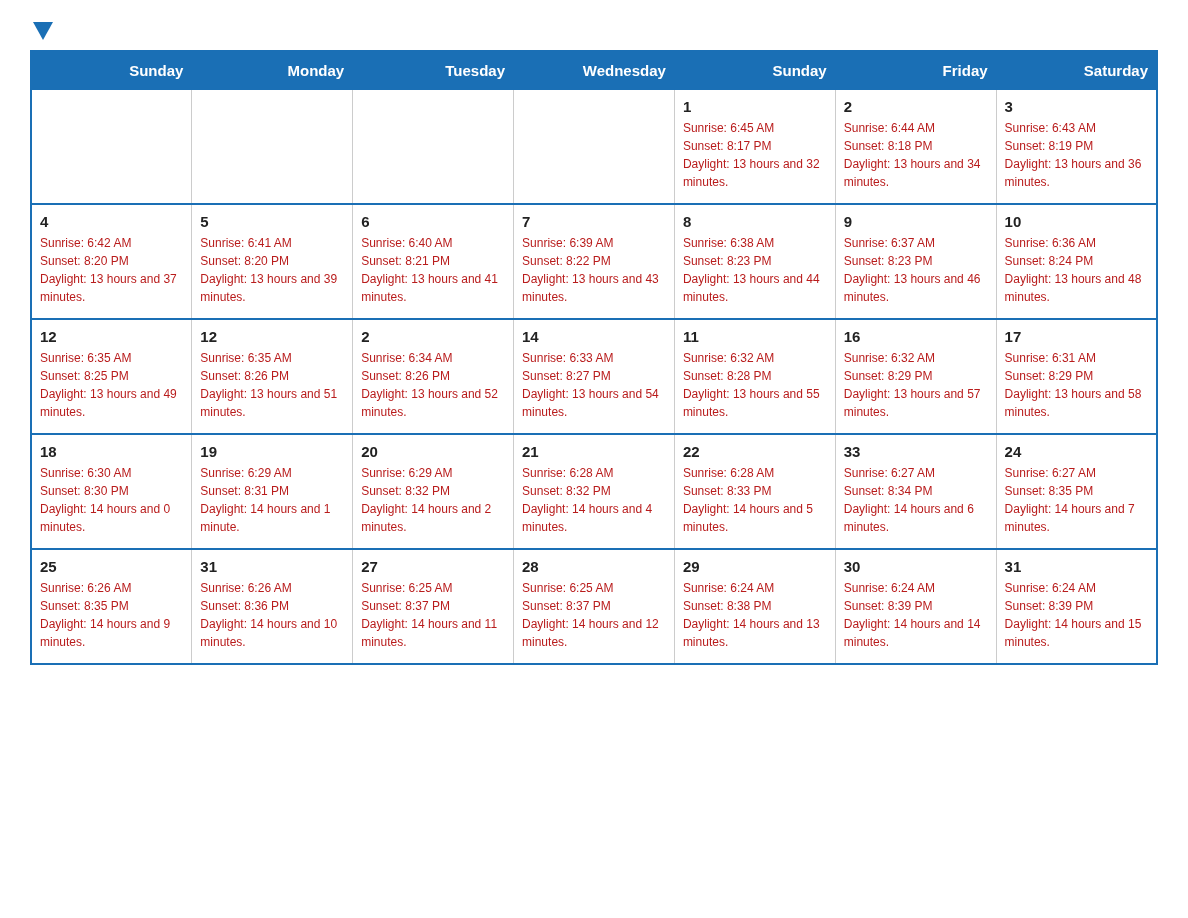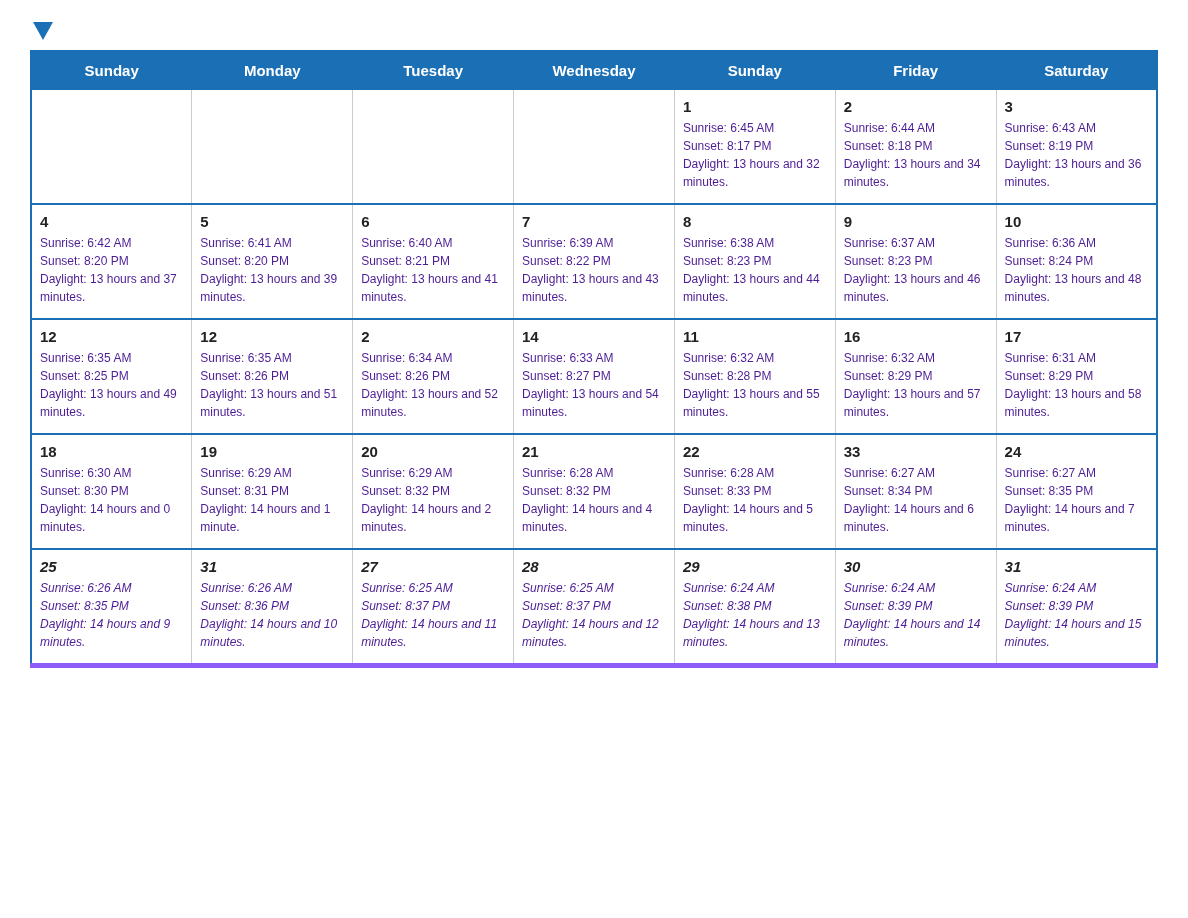--- a/index.html
+++ b/index.html
@@ -39,46 +39,45 @@
       border-collapse: collapse;
       border: 2px solid #1a6fb5;
       margin-top: 8px;
     }
     .calendar th {
       background-color: #1a6fb5;
       color: #fff;
       font-size: 15px;
       font-weight: bold;
       padding: 10px 8px;
-      text-align: center;
+      text-align: right;
       border: 1px solid #1a6fb5;
     }
     .calendar td {
       vertical-align: top;
       padding: 8px 8px 12px 8px;
       border: 1px solid #ccc;
       border-bottom: 2px solid #1a6fb5;
       width: 14.28%;
       font-size: 12px;
       color: #222;
       min-height: 100px;
     }
     .calendar tr:last-child td {
-      border-bottom: 5px solid #8b5cf6;
-      font-style: italic;
+      border-bottom: 1px solid #8b5cf6;
     }
     .day-number {
       font-size: 15px;
       font-weight: bold;
       display: block;
       margin-bottom: 4px;
     }
     .day-info {
       font-size: 12px;
-      color: #4c1d95;
+      color: #b91c1c;
       line-height: 1.5;
     }
     .empty-cell {
       background: #fff;
     }
     .logo-row {
       display: flex;
       align-items: center;
     }
     .logo-general {

